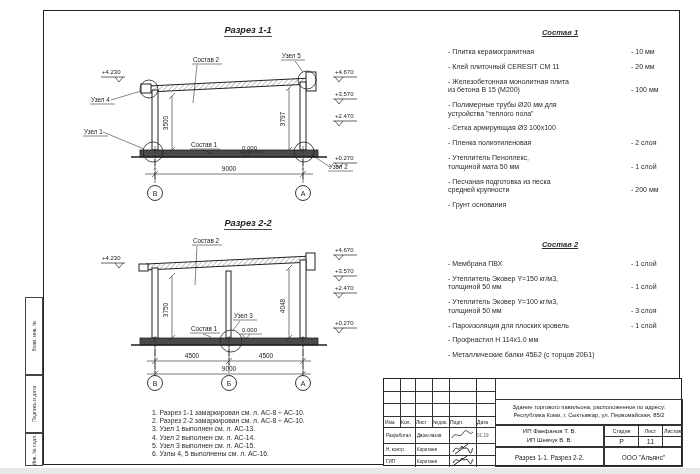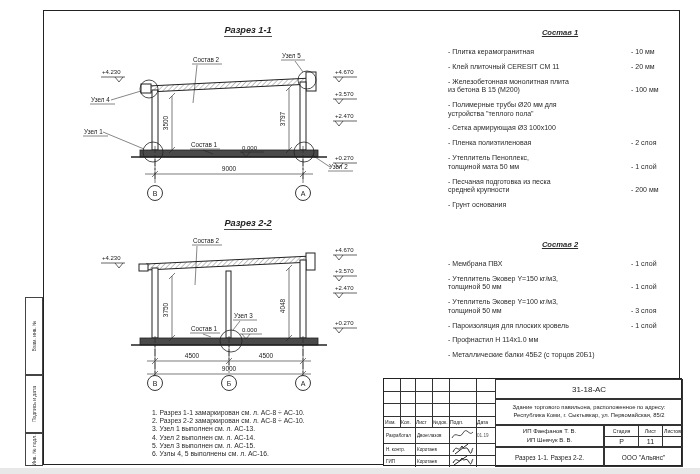--- a/index.html
+++ b/index.html
@@ -363,21 +363,20 @@
     <svg style="position:absolute;left:66px;top:63px;" width="25" height="14">
       <path d="M3,10 C7,1 8,12 12,4 C14,10 16,2 19,9 S22,4 23,7 M5,12 L18,2" stroke="#222" stroke-width="1" fill="none"></path>
     </svg>
 
     <div class="tb noborder" style="left:2px;top:76px;width:29px;height:12px;font-size:4.6px;">ГИП</div>
     <div class="tb noborder" style="left:33px;top:76px;width:31px;height:12px;font-size:4.6px;">Коротаев</div>
     <svg style="position:absolute;left:66px;top:75px;" width="25" height="13">
       <path d="M3,9 C7,1 8,11 12,4 C14,9 16,2 19,8 S22,3 23,6 M4,11 L17,2" stroke="#222" stroke-width="1" fill="none"></path>
     </svg>
 
-    <div class="tb" style="left:111px;top:0;width:188px;height:20px;font-size:8px;">31-18-АС</div>
     <div class="tb pre" style="left:111px;top:20px;width:188px;height:26px;font-size:5.8px;line-height:1.35;">Здание торгового павильона, расположенное по адресу:
 Республика Коми, г. Сыктывкар, ул. Первомайская, 85/2</div>
     <div class="tb pre" style="left:111px;top:46px;width:109px;height:22px;font-size:6px;line-height:1.45;">ИП Фаефанов Т. В.
 ИП Шевчук В. В.</div>
 
     <div class="tb" style="left:220px;top:46px;width:35px;height:12px;font-size:5.2px;">Стадия</div>
     <div class="tb" style="left:254px;top:46px;width:25px;height:12px;font-size:5.2px;">Лист</div>
     <div class="tb" style="left:278px;top:46px;width:21px;height:12px;font-size:5.2px;">Листов</div>
     <div class="tb" style="left:220px;top:57px;width:35px;height:11px;font-size:7px;">Р</div>
     <div class="tb" style="left:254px;top:57px;width:25px;height:11px;font-size:7px;">11</div>

